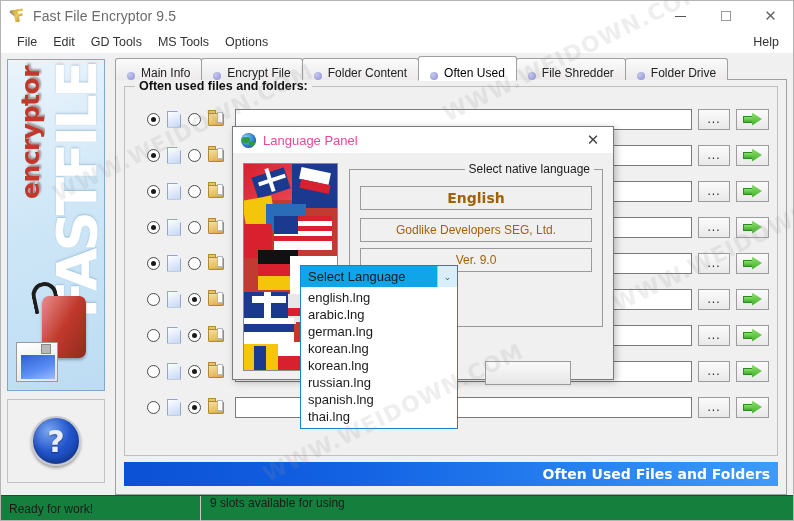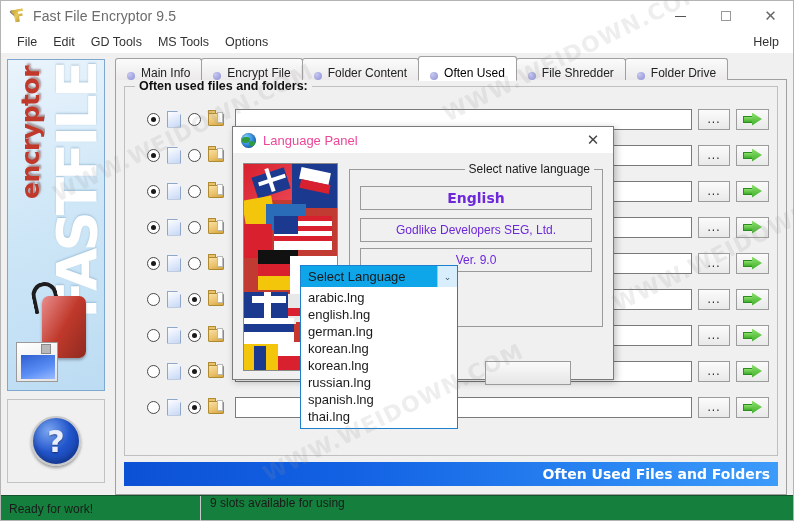--- a/index.html
+++ b/index.html
@@ -344,21 +344,21 @@
     border:1px solid #9a9a9a;
   }
   #lang-group-legend {
     position:absolute; right:8px; top:-8px; background:#f0f0f0;
     padding:0 4px; font-size:12px; color:#1a1a1a; white-space:nowrap;
   }
   .lang-field {
     position:absolute; left:10px; right:10px; height:24px;
     border:1px solid #9a9a9a; background:#f0f0f0;
     display:flex; align-items:center; justify-content:center;
-    font-size:12px; color:#6d28d9;
+    font-size:12px; color:#a16207;
   }
   #field-lang { top:16px; font-weight:bold; font-size:14px;
                 font-family:"DejaVu Sans", sans-serif; }
   #field-company { top:48px; }
   #field-version { top:78px; }
 
   #sel-label {
     position:absolute; left:12px; top:117px; font-size:12px; color:#1a1a1a;
   }
   #combo {
@@ -731,22 +731,22 @@
     </div>
 
     <div class="dlg-btn" id="btn-help">Help</div>
     <div class="dlg-btn" id="btn-secondary"></div>
 
     <div id="combo">
       <div id="combo-text">Select Language</div>
       <div id="combo-arrow">⌄</div>
     </div>
     <div id="combo-list">
+        <div class="combo-opt">english.lng</div>
         <div class="combo-opt">arabic.lng</div>
-        <div class="combo-opt">english.lng</div>
         <div class="combo-opt">german.lng</div>
         <div class="combo-opt">korean.lng</div>
         <div class="combo-opt">korean.lng</div>
         <div class="combo-opt">russian.lng</div>
         <div class="combo-opt">spanish.lng</div>
         <div class="combo-opt">thai.lng</div>
       </div>
 
   </div>
 </div>

